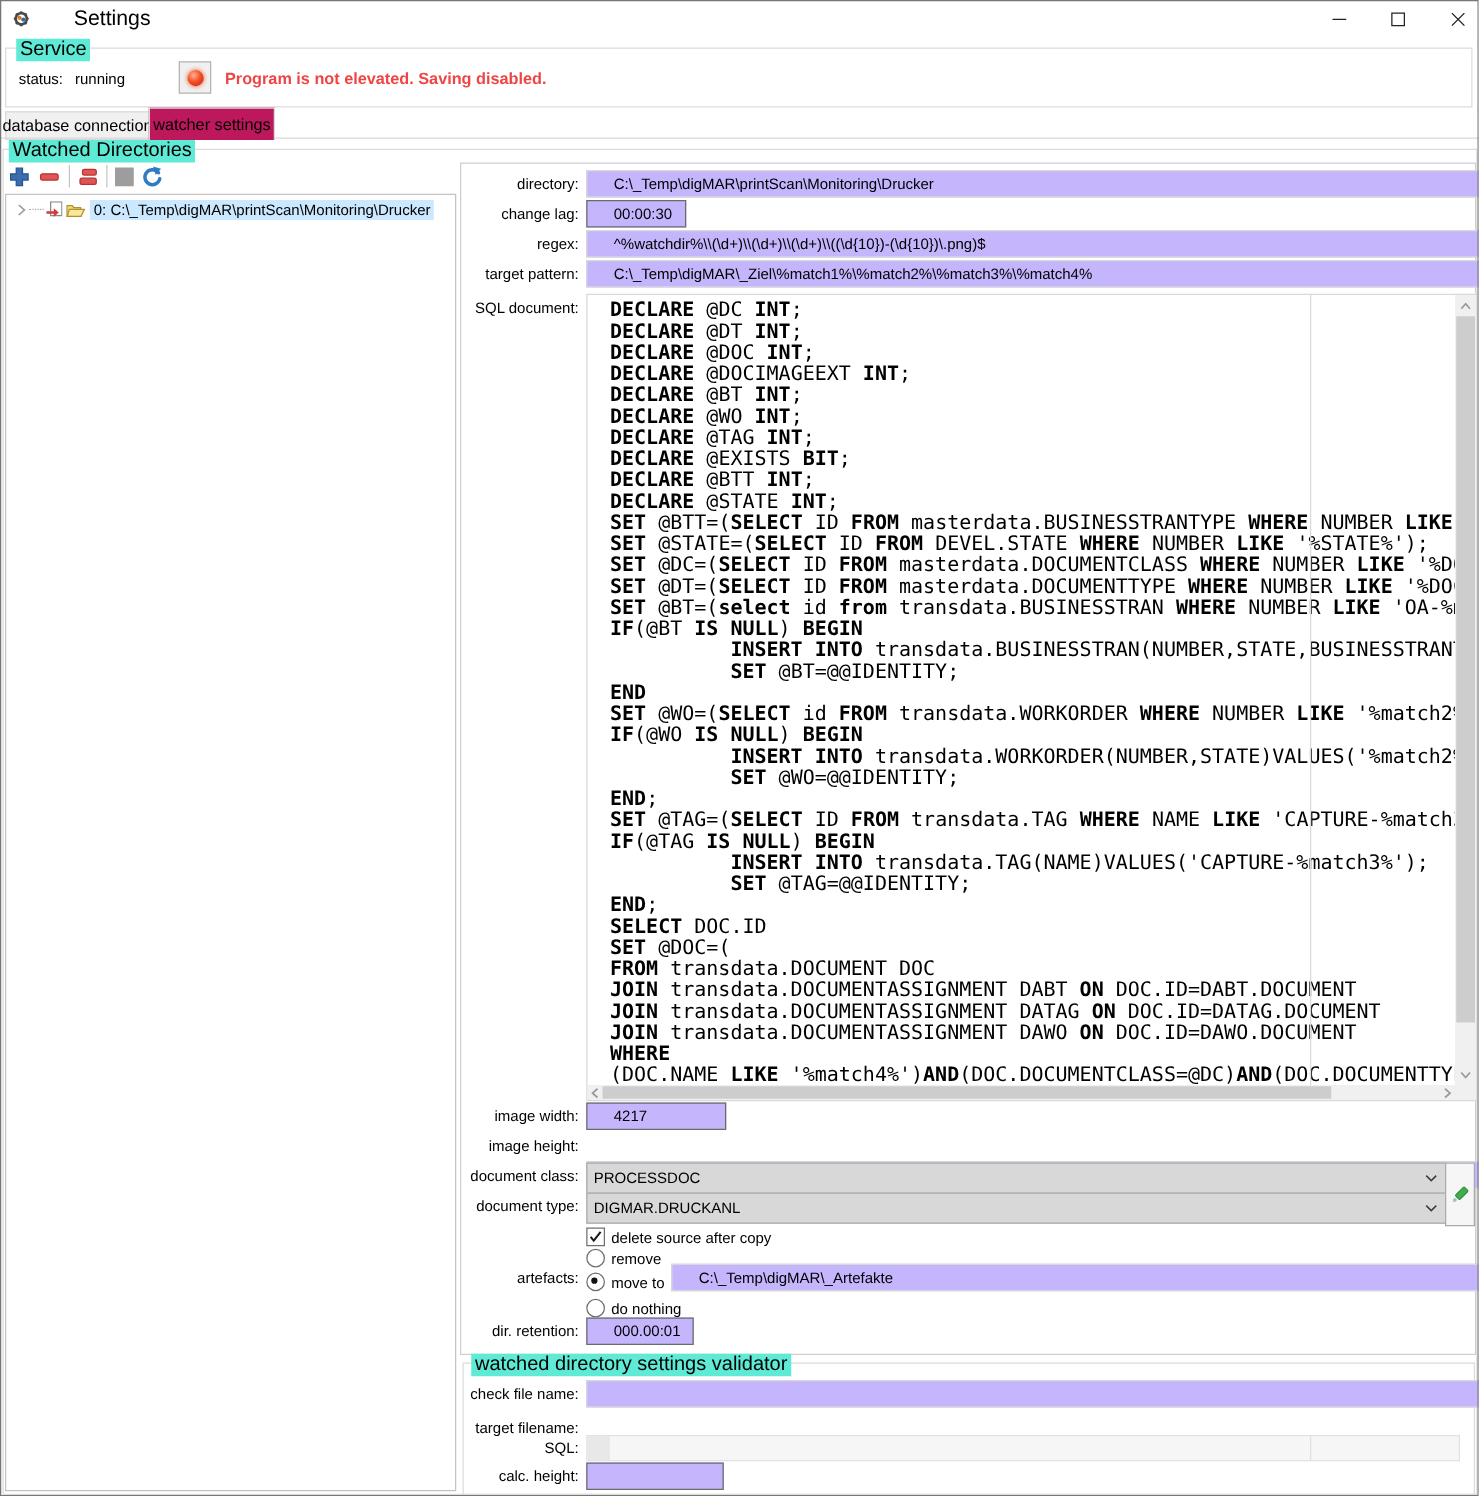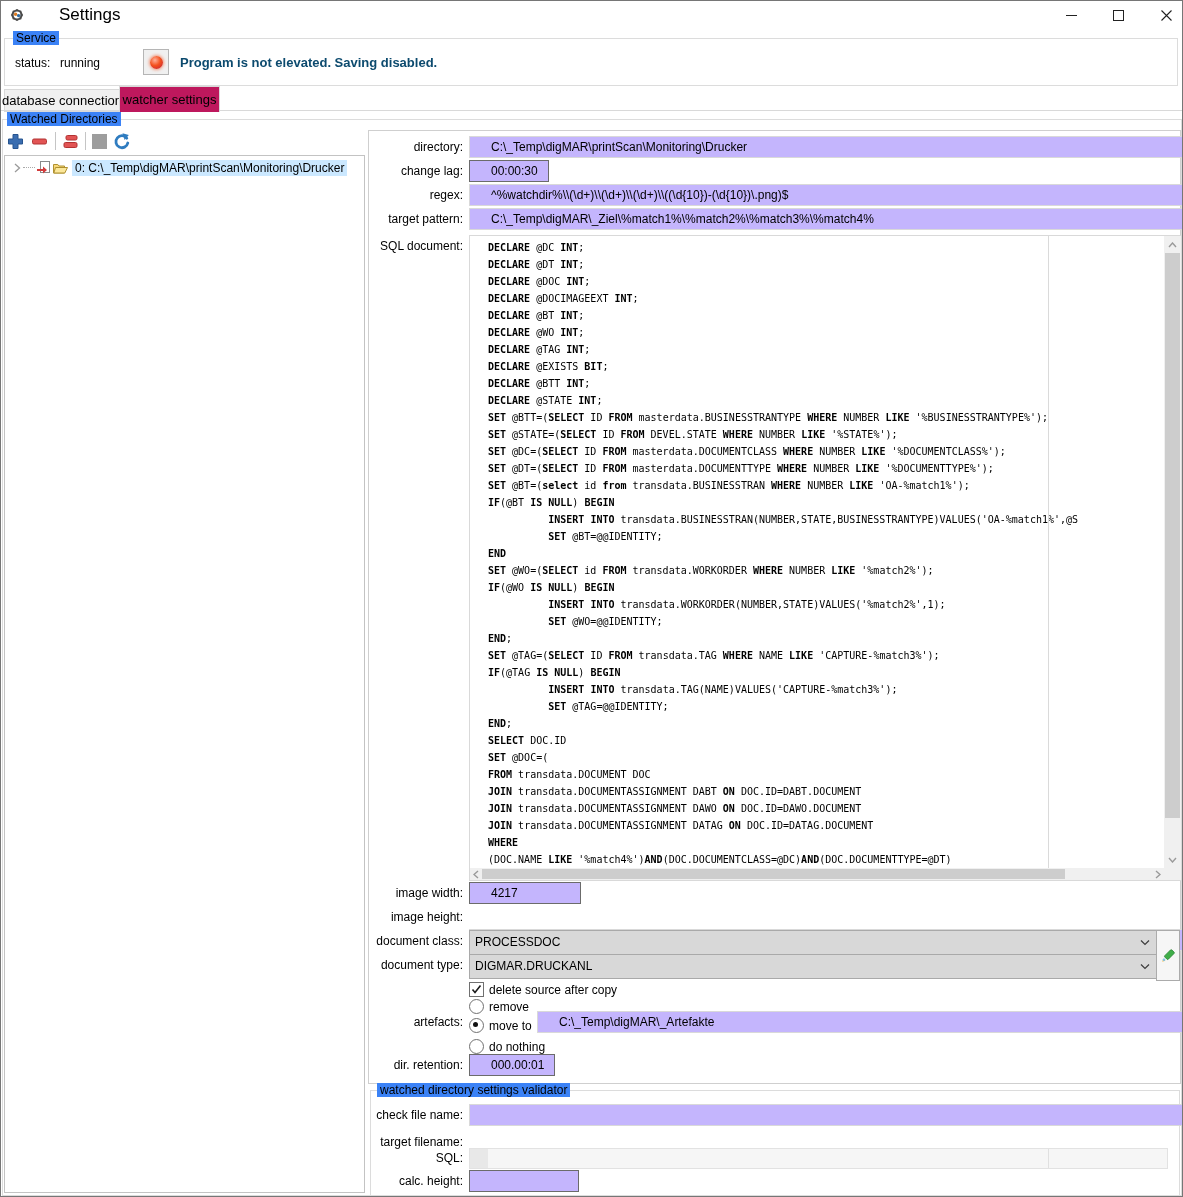--- a/index.html
+++ b/index.html
@@ -8,24 +8,24 @@
   .abs{position:absolute;}
   .winframe{position:absolute;inset:0;border:1px solid #767676;pointer-events:none;z-index:60;}
 
   
   .titlebar{position:absolute;left:0;top:0;width:100%;height:30px;background:#fff;}
   .title-text{position:absolute;left:31px;top:0;height:30px;line-height:30px;font-size:17px;margin-left:28px;}
   .winbtn{position:absolute;top:0;width:44px;height:30px;display:flex;align-items:center;justify-content:center;}
 
   
   .groupbox{position:absolute;border:1px solid #dcdcdc;background:transparent;}
-  .legend{position:absolute;top:-8px;left:8px;background:#3b82f6;padding:0 3px;font-size:12px;white-space:nowrap;}
-
-  
-  .warning{font-weight:bold;color:#0c4a6e;font-size:13px;white-space:nowrap;}
+  .legend{position:absolute;top:-8px;left:8px;background:#5eead4;padding:0 3px;font-size:16px;white-space:nowrap;}
+
+  
+  .warning{font-weight:bold;color:#ef4444;font-size:13px;white-space:nowrap;}
   .stopbtn{position:absolute;border:1px solid #b5b5b5;background:#f0f0f0;display:flex;align-items:center;justify-content:center;}
   .stopglow{width:13px;height:13px;border-radius:50%;
             background:radial-gradient(circle at 38% 32%, #ffb09a 0%, #f4511e 45%, #d32f2f 80%);
             box-shadow:0 0 3px 1px rgba(244,81,30,.55);}
 
   
   .tab{position:absolute;border:1px solid #d9d9d9;display:flex;align-items:center;justify-content:center;font-size:13px;white-space:nowrap;}
   .tab.inactive{background:#f0f0f0;top:89px;height:21px;z-index:1;}
   .tab.active{background:#be185d;top:86px;height:25px;border-bottom:none;z-index:3;}
   .tabline{position:absolute;left:0;top:110px;width:100%;height:1px;background:#d9d9d9;z-index:2;}
@@ -56,21 +56,21 @@
   .checkbox .mark{display:none;position:absolute;left:0;top:0;}
   .checkbox.on .mark{display:block;}
   .radio{width:13px;height:13px;border:1px solid #707070;border-radius:50%;background:#fff;position:relative;flex:0 0 13px;}
   .radio .dot{display:none;position:absolute;left:3px;top:3px;width:5px;height:5px;border-radius:50%;background:#111;}
   .radio.on .dot{display:block;}
 
   
   .editor{position:absolute;border:1px solid #d9d9d9;background:#fff;overflow:hidden;}
   .codearea{position:absolute;left:0;top:0;right:17px;bottom:12px;overflow:hidden;padding:3px 0 0 18px;}
   .code-line{height:17px;line-height:17px;white-space:pre;tab-size:10;
-             font-family:"DejaVu Sans Mono","Liberation Mono",monospace;font-size:10px;}
+             font-family:"DejaVu Sans Mono","Liberation Mono",monospace;font-size:16px;}
   .code-line b{font-weight:bold;}
   .vguide{position:absolute;top:0;bottom:12px;width:1px;background:#dadada;z-index:1;}
   .vscroll{position:absolute;right:0;top:0;width:17px;bottom:12px;background:#f0f0f0;}
   .hscroll{position:absolute;left:0;bottom:0;right:17px;height:12px;background:#f0f0f0;}
   .corner{position:absolute;right:0;bottom:0;width:17px;height:12px;background:#f0f0f0;}
   .thumb{position:absolute;background:#cdcdcd;}
   .sarrow{position:absolute;display:flex;align-items:center;justify-content:center;background:#f0f0f0;}
 
   
   .disbar{position:absolute;background:#f6f6f6;border:1px solid #e2e2e2;}
@@ -231,22 +231,22 @@
         <div class="code-line"><b>END</b>;</div>
         <div class="code-line"><b>SET</b> @TAG=(<b>SELECT</b> ID <b>FROM</b> transdata.TAG <b>WHERE</b> NAME <b>LIKE</b> 'CAPTURE-%match3%');</div>
         <div class="code-line"><b>IF</b>(@TAG <b>IS</b> <b>NULL</b>) <b>BEGIN</b></div>
         <div class="code-line">	<b>INSERT</b> <b>INTO</b> transdata.TAG(NAME)VALUES('CAPTURE-%match3%');</div>
         <div class="code-line">	<b>SET</b> @TAG=@@IDENTITY;</div>
         <div class="code-line"><b>END</b>;</div>
         <div class="code-line"><b>SELECT</b> DOC.ID</div>
         <div class="code-line"><b>SET</b> @DOC=(</div>
         <div class="code-line"><b>FROM</b> transdata.DOCUMENT DOC</div>
         <div class="code-line"><b>JOIN</b> transdata.DOCUMENTASSIGNMENT DABT <b>ON</b> DOC.ID=DABT.DOCUMENT</div>
+        <div class="code-line"><b>JOIN</b> transdata.DOCUMENTASSIGNMENT DATAG <b>ON</b> DOC.ID=DATAG.DOCUMENT</div>
         <div class="code-line"><b>JOIN</b> transdata.DOCUMENTASSIGNMENT DAWO <b>ON</b> DOC.ID=DAWO.DOCUMENT</div>
-        <div class="code-line"><b>JOIN</b> transdata.DOCUMENTASSIGNMENT DATAG <b>ON</b> DOC.ID=DATAG.DOCUMENT</div>
         <div class="code-line"><b>WHERE</b></div>
         <div class="code-line">(DOC.NAME <b>LIKE</b> '%match4%')<b>AND</b>(DOC.DOCUMENTCLASS=@DC)<b>AND</b>(DOC.DOCUMENTTYPE=@DT)</div>
       </div>
     <div class="vscroll">
       <div class="sarrow" style="left:0;top:0;width:17px;height:17px">
         <svg width="9" height="6" viewBox="0 0 9 6">
             <path d="M1 5 L4.5 1 L8 5" fill="none" stroke="#9a9a9a" stroke-width="1.4"></path>
           </svg>
       </div>
       <div class="thumb" style="left:1px;top:17px;width:15px;height:565px"></div>

